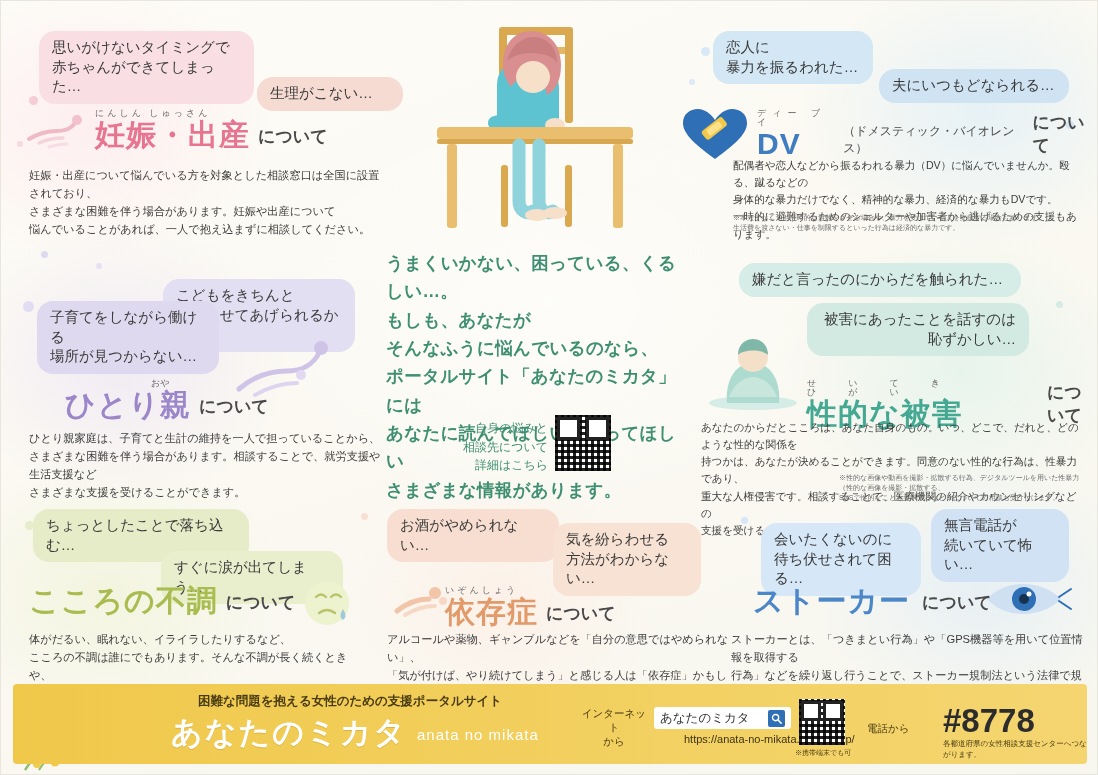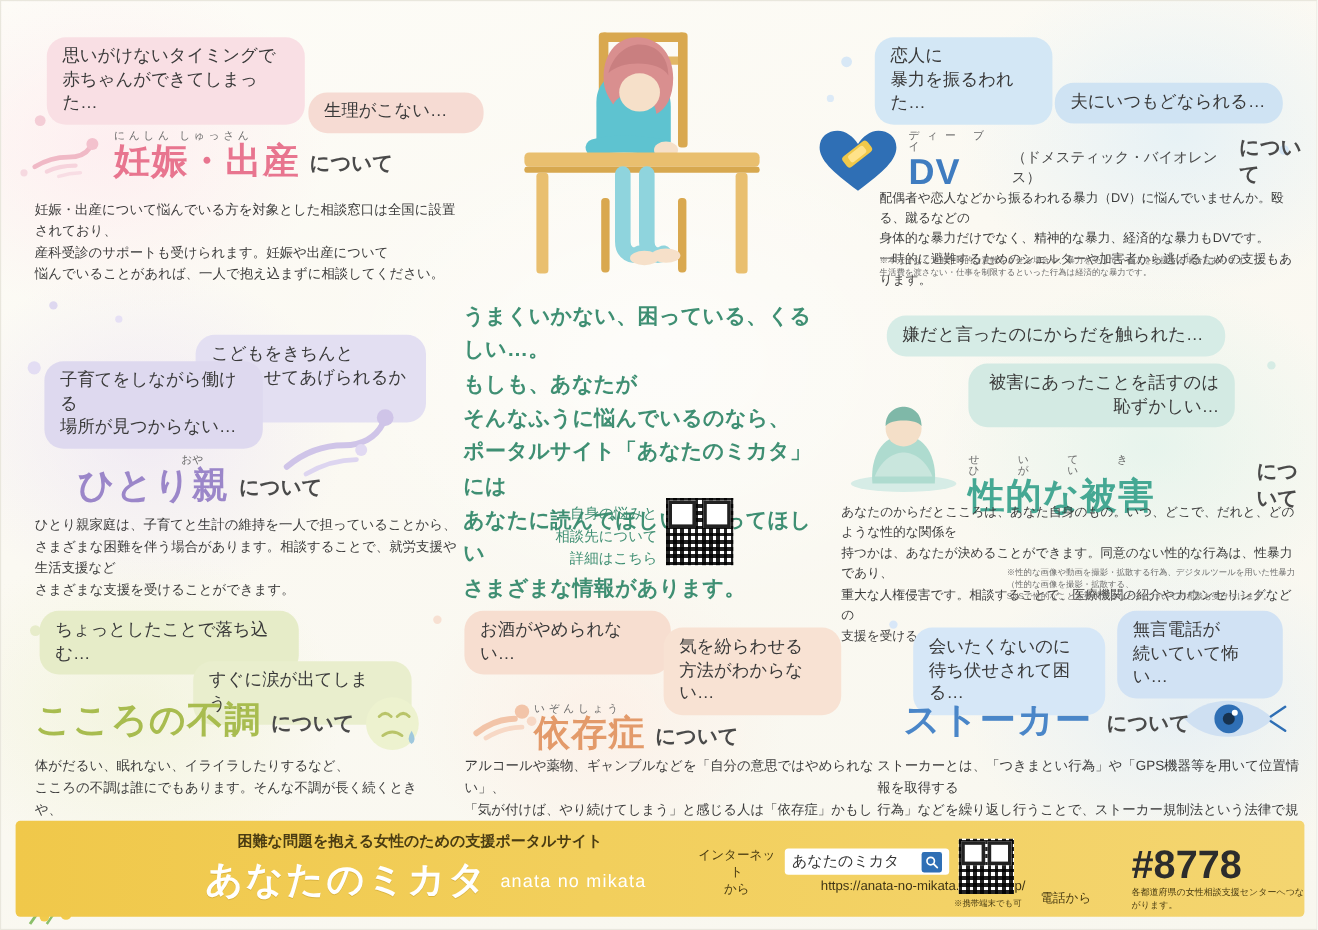--- a/index.html
+++ b/index.html
@@ -205,21 +205,20 @@
     left: 641px; top: 49px;
     font-size: 11px;
     color: #3f3415;
     margin-left: 30px;
   }
   #footer .tel-label {
     position: absolute;
     left: 854px; top: 38px;
     font-size: 10.5px;
     color: #4a3c12;
-    margin-top: 20px;
   }
   #footer .tel-num {
     position: absolute;
     left: 930px; top: 18px;
     font-size: 33px;
     font-weight: bold;
     color: #2c2c2c;
     letter-spacing: 0px;
   }
   #footer .tel-note {
@@ -273,21 +272,21 @@
   </svg>
 
   <div class="heading" style="left:94px;top:108px;">
     <div>
       <span class="ruby">にんしん しゅっさん</span>
       <span class="big c-pink">妊娠・出産</span>
     </div>
     <span class="small">について</span>
   </div>
   <div class="body-text" style="left:28px;top:165px;width:352px;">妊娠・出産について悩んでいる方を対象とした相談窓口は全国に設置されており、
-産科受診のサポートも受けられます。妊娠や出産について
+さまざまな困難を伴う場合があります。妊娠や出産について
 悩んでいることがあれば、一人で抱え込まずに相談してください。</div>
 
   <div class="bubble purple" style="left:162px;top:252px;width:192px;margin-top:26px;">こどもをきちんと
 進学させてあげられるか心配…</div>
   <div class="bubble purple2" style="left:36px;top:300px;width:182px;">子育てをしながら働ける
 場所が見つからない…</div>
 
   <svg class="illus" style="left:228px;top:330px;" width="100" height="70" viewBox="0 0 100 70">
     <path d="M10 58 C24 46 40 40 58 40 C72 40 84 34 90 22" stroke="#cfc4e8" stroke-width="5" fill="none" stroke-linecap="round"></path>
     <path d="M26 64 C40 56 54 52 68 52" stroke="#ddd5f0" stroke-width="4" fill="none" stroke-linecap="round"></path>
@@ -340,21 +339,21 @@
     <div>
       <span class="ruby">いぞんしょう</span>
       <span class="big c-orange">依存症</span>
     </div>
     <span class="small">について</span>
   </div>
   <div class="body-text" style="left:386px;top:629px;width:350px;">アルコールや薬物、ギャンブルなどを「自分の意思ではやめられない」、
 「気が付けば、やり続けてしまう」と感じる人は「依存症」かもしれません。
 話を聞いた上で、専門の機関を紹介することが可能です。</div>
 
-  <div class="bubble blue" style="left:728px;top:30px;width:148px;">恋人に
+  <div class="bubble blue" style="left:712px;top:30px;width:160px;">恋人に
 暴力を振るわれた…</div>
   <div class="bubble blue2" style="left:878px;top:68px;width:190px;">夫にいつもどなられる…</div>
 
   <svg class="illus" style="left:678px;top:104px;" width="72" height="58" viewBox="0 0 72 58">
     <path d="M36 54 C14 38 4 28 4 18 C4 9 11 4 19 4 C26 4 32 9 36 15 C40 9 46 4 53 4 C61 4 68 9 68 18 C68 28 58 38 36 54 Z" fill="#2f6fb5"></path>
     <rect x="22" y="18" width="26" height="11" rx="3" transform="rotate(-38 35 23)" fill="#f0c84a"></rect>
     <rect x="27" y="20" width="16" height="7" rx="2" transform="rotate(-38 35 23)" fill="#ffe28a"></rect>
   </svg>
 
   <div class="heading" style="left:756px;top:108px;">

